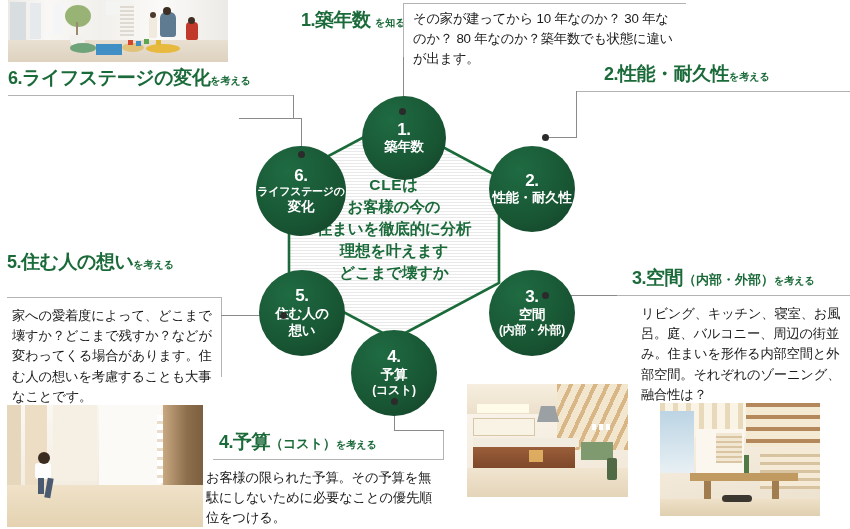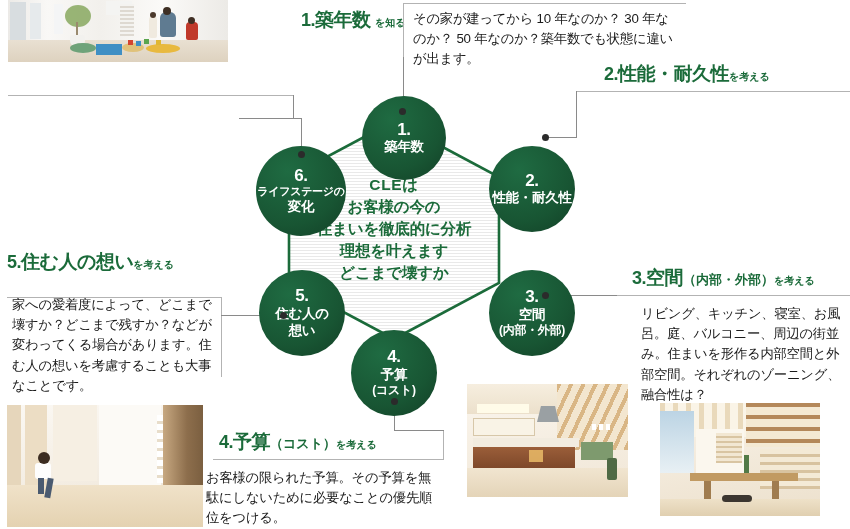--- a/index.html
+++ b/index.html
@@ -163,26 +163,29 @@
     <div style="position:absolute;left:62px;top:92px;width:30px;height:7px;border-radius:4px;background:#3c3630;"></div>
     <div style="position:absolute;left:84px;top:52px;width:5px;height:18px;background:#527a47;"></div>
   </div>
 
   <div class="sec-head" style="left:301px; top:10px; text-align:center; width:92px;">
     <span><span class="num">1.</span><span class="main">築年数</span></span>
     <span class="l2 sub">を知る</span>
   </div>
   <div class="rule-v" style="left:403px; top:3px; height:54px;"></div>
   <div class="rule-h" style="left:403px; top:3px; width:283px;"></div>
-  <div class="sec-body" style="left:413px; top:9px; width:268px;">その家が建ってから 10 年なのか？ 30 年なのか？ 50 年なのか？築年数でも状態に違いが出ます。</div>
+  <div class="sec-body" style="left:413px; top:9px; width:268px;">その家が建ってから 10 年なのか？ 30 年なのか？ 80 年なのか？築年数でも状態に違いが出ます。</div>
 
   <div class="conn v" style="left:403px; top:3px; height:0px;"></div>
   <div class="conn h" style="left:403px; top:57px; width:0px;"></div>
   <div class="conn v" style="left:403px; top:57px; height:55px;"></div>
 
+  <div class="sec-head" style="left:8px; top:68px;">
+    <span class="num">6.</span><span class="main">ライフステージの変化</span><span class="sub">を考える</span>
+  </div>
   <div class="rule-h" style="left:8px; top:95px; width:285px;"></div>
   <div class="conn v" style="left:293px; top:95px; height:0;"></div>
   <div class="conn h" style="left:239px; top:118px; width:55px;"></div>
   <div class="conn v" style="left:293px; top:95px; height:23px;"></div>
   <div class="conn v" style="left:301px; top:118px; height:36px;"></div>
   <div class="conn h" style="left:293px; top:118px; width:9px;"></div>
 
   <div class="sec-head" style="left:604px; top:64px;">
     <span class="num">2.</span><span class="main">性能・耐久性</span><span class="sub">を考える</span>
   </div>
@@ -196,21 +199,21 @@
   </div>
   <div class="rule-h" style="left:616px; top:295px; width:234px;"></div>
   <div class="sec-body" style="left:641px; top:304px; width:204px;">リビング、キッチン、寝室、お風呂。庭、バルコニー、周辺の街並み。住まいを形作る内部空間と外部空間。それぞれのゾーニング、融合性は？</div>
   <div class="conn v" style="left:616px; top:295px; height:0;"></div>
   <div class="conn h" style="left:545px; top:295px; width:72px;"></div>
 
   <div class="sec-head" style="left:7px; top:252px;">
     <span class="num">5.</span><span class="main">住む人の想い</span><span class="sub">を考える</span>
   </div>
   <div class="rule-h" style="left:7px; top:297px; width:215px;"></div>
-  <div class="sec-body" style="left:12px; top:295px; width:204px;">家への愛着度によって、どこまで壊すか？どこまで残すか？などが変わってくる場合があります。住む人の想いを考慮することも大事なことです。</div>
+  <div class="sec-body" style="left:12px; top:306px; width:204px;">家への愛着度によって、どこまで壊すか？どこまで残すか？などが変わってくる場合があります。住む人の想いを考慮することも大事なことです。</div>
   <div class="rule-v" style="left:221px; top:297px; height:80px;"></div>
   <div class="conn h" style="left:221px; top:315px; width:62px;"></div>
 
   <div class="sec-head" style="left:219px; top:432px;">
     <span class="num">4.</span><span class="main">予算</span><span class="paren">（コスト）</span><span class="sub">を考える</span>
   </div>
   <div class="rule-h" style="left:213px; top:459px; width:231px;"></div>
   <div class="rule-v" style="left:443px; top:430px; height:30px;"></div>
   <div class="sec-body" style="left:206px; top:468px; width:228px;">お客様の限られた予算。その予算を無駄にしないために必要なことの優先順位をつける。</div>
   <div class="conn v" style="left:394px; top:400px; height:30px;"></div>

